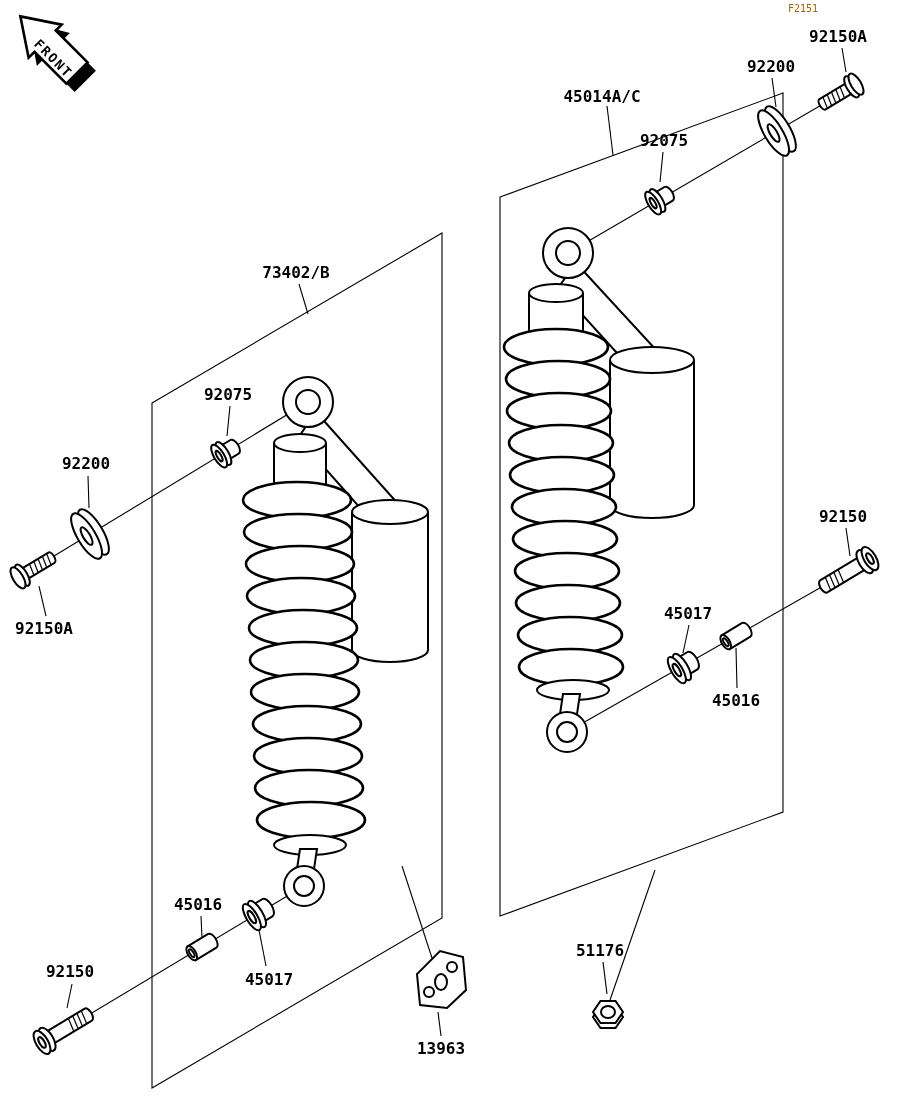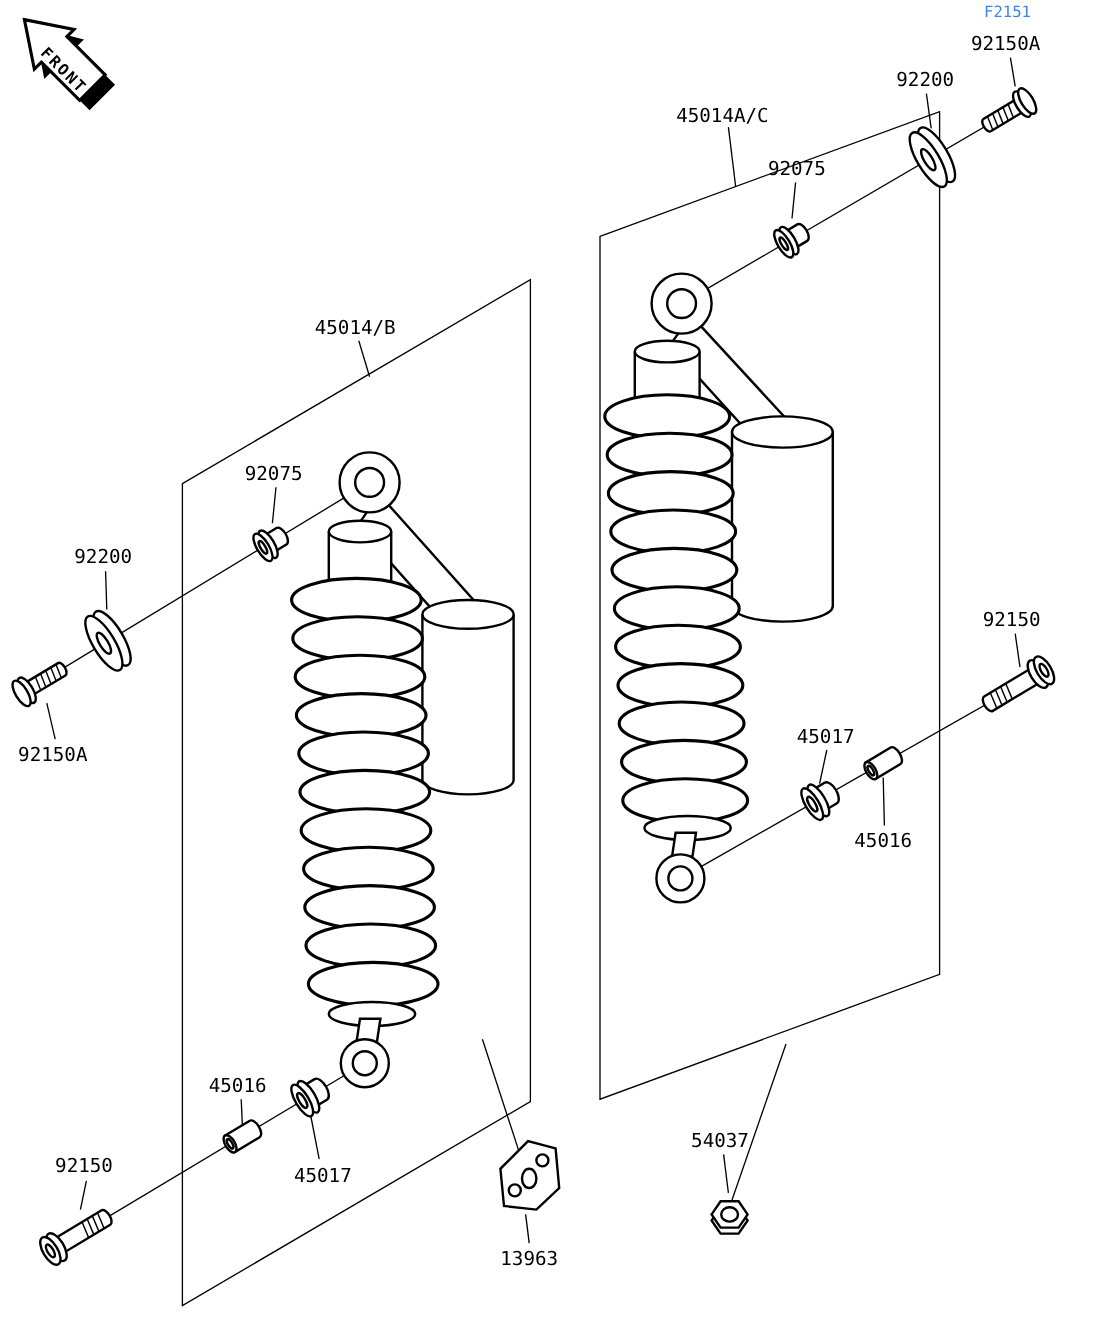--- a/index.html
+++ b/index.html
@@ -1,22 +1,22 @@
 <!DOCTYPE html>
 <html><head>
 <meta charset="utf-8">
 <style>
   * { margin:0; padding:0; box-sizing:border-box; }
   html,body { width:914px; height:1103px; background:#ffffff;
               font-family:"DejaVu Sans Mono", monospace; }
   .stage { position:relative; width:914px; height:1103px; background:#fff; overflow:hidden; }
   .stage > svg { position:absolute; left:0; top:0; }
-  .callout { position:absolute; transform:translateX(-50%); font-weight:normal;
+  .callout { position:absolute; transform:translateX(-50%); font-weight:bold;
              font-size:16px; color:#000; white-space:nowrap; }
-  .figcode { position:absolute; left:820px; top:3px; font-size:13px; color:#3b82f6; }
+  .figcode { position:absolute; left:788px; top:3px; font-size:10px; color:#a16207; }
   .line1 { stroke:#000; stroke-width:1.1; fill:none; }
   .part  { fill:#fff; stroke:#000; stroke-width:2; }
   .coil  { fill:#fff; stroke:#000; stroke-width:2.6; }
   .hole  { fill:#fff; stroke:#000; stroke-width:2; }
 </style>
 </head>
 <body>
 
 <div class="stage">
 
@@ -183,26 +183,26 @@
       <text transform="translate(33,38) rotate(45)" x="0" y="3" font-family="DejaVu Sans Mono, monospace" font-size="11" font-weight="bold" letter-spacing="1.5" fill="#000">FRONT</text>
     </g>
   </svg>
 
   <div class="figcode">F2151</div>
 
   <div class="callout" style="left:838px; top:27px">92150A</div>
   <div class="callout" style="left:771px; top:57px">92200</div>
   <div class="callout" style="left:602px; top:87px">45014A/C</div>
   <div class="callout" style="left:664px; top:131px">92075</div>
-  <div class="callout" style="left:296px; top:263px">45014/B</div>
+  <div class="callout" style="left:296px; top:263px">73402/B</div>
   <div class="callout" style="left:228px; top:385px">92075</div>
   <div class="callout" style="left:86px;  top:454px">92200</div>
   <div class="callout" style="left:44px;  top:619px">92150A</div>
   <div class="callout" style="left:843px; top:507px">92150</div>
   <div class="callout" style="left:688px; top:604px">45017</div>
   <div class="callout" style="left:736px; top:691px">45016</div>
   <div class="callout" style="left:198px; top:895px">45016</div>
   <div class="callout" style="left:269px; top:970px">45017</div>
   <div class="callout" style="left:70px;  top:962px">92150</div>
-  <div class="callout" style="left:600px; top:941px">54037</div>
+  <div class="callout" style="left:600px; top:941px">51176</div>
   <div class="callout" style="left:441px; top:1039px">13963</div>
 
 </div>
 
 </body></html>

